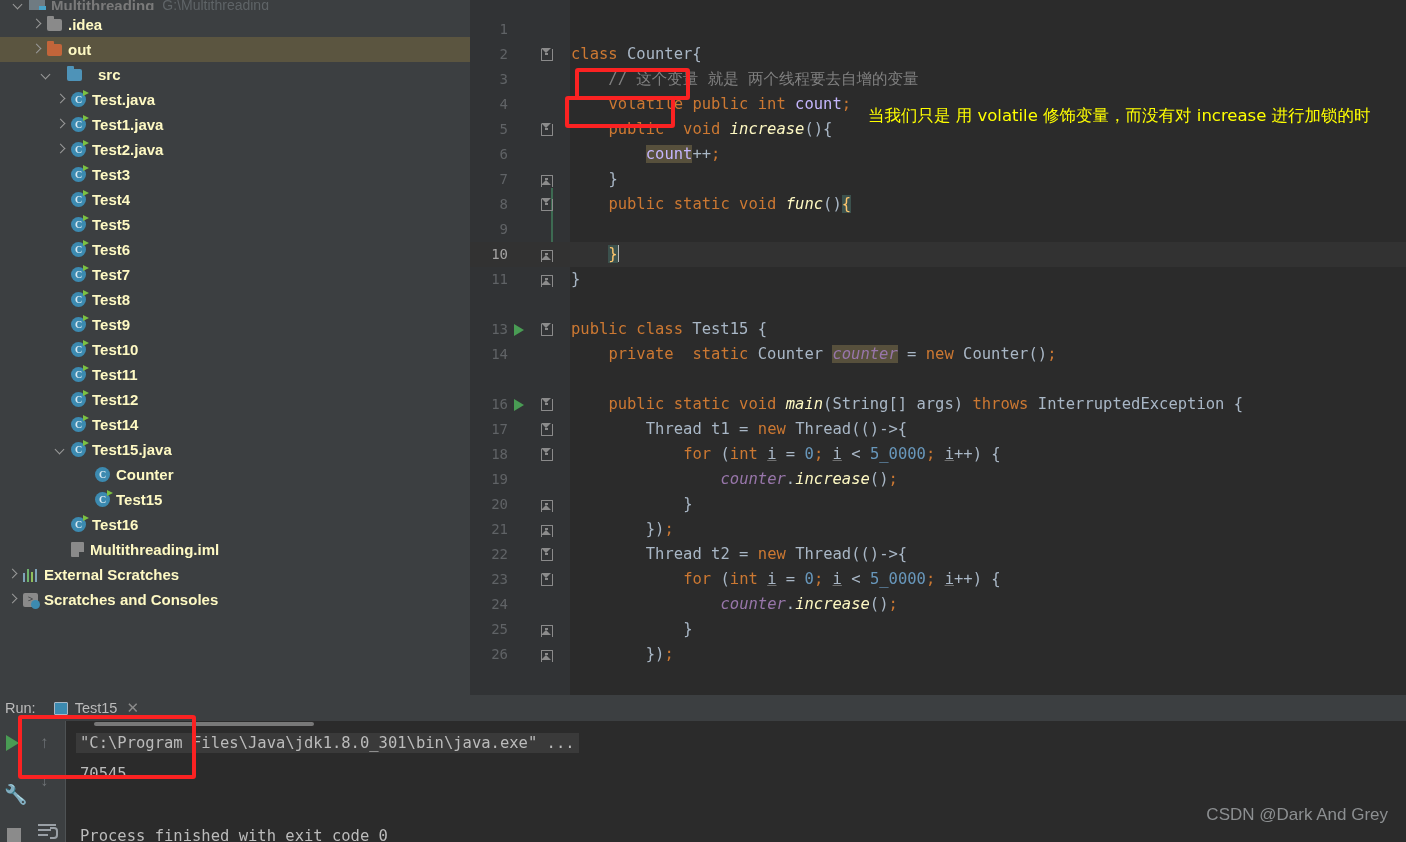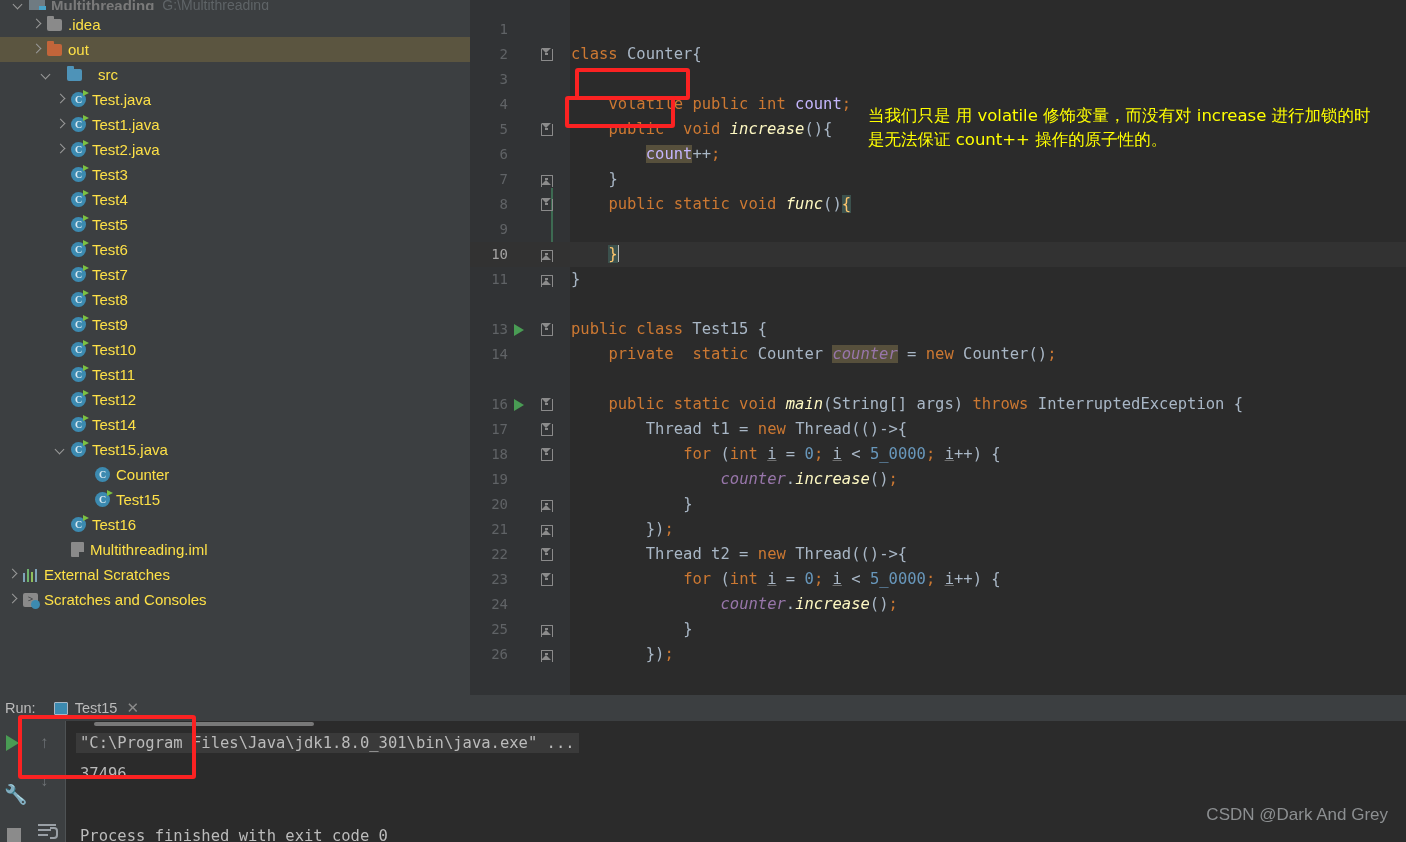--- a/index.html
+++ b/index.html
@@ -88,21 +88,21 @@
     width: 15px; height: 14px; background: #8a8a8a; border-radius: 2px;
     color:#3c3f41; font-size:9px; display:flex; align-items:center; justify-content:center;
     font-family:"Liberation Mono", monospace;
   }
   .ico-scratch::after {
     content:""; position:absolute; right:-2px; bottom:-2px;
     width:9px; height:9px; border-radius:50%; background:#3c8ab0;
   }
   .ico-proj { width:16px; height:13px; background:#6f7b82; border-radius:1px; position:relative; }
   .ico-proj::after { content:""; position:absolute; right:-1px; bottom:-1px; width:7px; height:7px; background:#4aa3c8; }
-  .tree-label { color: #fde047; }
+  .tree-label { color: #fef9c3; font-weight: bold; }
   .tree-label.dim { color: #7a7a7a; font-weight: bold; }
   .tree-path { color: #5f6467; margin-left: 8px; }
 
   
   .editor {
     position: absolute; left: 470px; top: 0;
     width: 936px; height: 695px;
     background: #2b2b2b;
     overflow: hidden;
   }
@@ -413,21 +413,21 @@
         </div>
       </div>
   </div>
 
   <div class="editor">
     <div class="gutter"></div>
     <div class="vline-green" style="top:188px;height:75px;"></div>
     <div class="code-area" id="code-host">
         <div class="ln" style="position: absolute; left: 0px; right: 0px; top: 17px;"><span class="num">1</span><span class="txt"></span></div>
         <div class="ln" style="position: absolute; left: 0px; right: 0px; top: 42px;"><span class="num">2</span><span class="fold open"><span class="bar"></span></span><span class="txt"><span class="kw">class</span><span class="pln"> </span><span class="cls">Counter</span><span class="pln">{</span></span></div>
-        <div class="ln" style="position: absolute; left: 0px; right: 0px; top: 67px;"><span class="num">3</span></div>
+        <div class="ln" style="position: absolute; left: 0px; right: 0px; top: 67px;"><span class="num">3</span><span class="txt"><span class="cmt">    // 这个变量 就是 两个线程要去自增的变量</span></span></div>
         <div class="ln" style="position: absolute; left: 0px; right: 0px; top: 92px;"><span class="num">4</span><span class="txt"><span class="pln"> </span><span class="pln"> </span><span class="pln"> </span><span class="pln"> </span><span class="kw">volatile</span><span class="pln"> </span><span class="kw">public</span><span class="pln"> </span><span class="kw">int</span><span class="pln"> </span><span class="fld">count</span><span class="kw">;</span></span></div>
         <div class="ln" style="position: absolute; left: 0px; right: 0px; top: 117px;"><span class="num">5</span><span class="fold open"><span class="bar"></span></span><span class="txt"><span class="pln"> </span><span class="pln"> </span><span class="pln"> </span><span class="pln"> </span><span class="kw">public</span><span class="pln"> </span><span class="pln"> </span><span class="kw">void</span><span class="pln"> </span><span class="fn">increase</span><span class="pln">(</span><span class="pln">)</span><span class="pln">{</span></span></div>
         <div class="ln" style="position: absolute; left: 0px; right: 0px; top: 142px;"><span class="num">6</span><span class="txt"><span class="pln"> </span><span class="pln"> </span><span class="pln"> </span><span class="pln"> </span><span class="pln"> </span><span class="pln"> </span><span class="pln"> </span><span class="pln"> </span><span class="fld hl">count</span><span class="pln">+</span><span class="pln">+</span><span class="kw">;</span></span></div>
         <div class="ln" style="position: absolute; left: 0px; right: 0px; top: 167px;"><span class="num">7</span><span class="fold close"><span class="bar"></span></span><span class="txt"><span class="pln"> </span><span class="pln"> </span><span class="pln"> </span><span class="pln"> </span><span class="pln">}</span></span></div>
         <div class="ln" style="position: absolute; left: 0px; right: 0px; top: 192px;"><span class="num">8</span><span class="fold open"><span class="bar"></span></span><span class="txt"><span class="pln"> </span><span class="pln"> </span><span class="pln"> </span><span class="pln"> </span><span class="kw">public</span><span class="pln"> </span><span class="kw">static</span><span class="pln"> </span><span class="kw">void</span><span class="pln"> </span><span class="fn">func</span><span class="pln">(</span><span class="pln">)</span><span class="brace-hl">{</span></span></div>
         <div class="ln" style="position: absolute; left: 0px; right: 0px; top: 217px;"><span class="num">9</span><span class="txt"></span></div>
         <div class="ln cur" style="position: absolute; left: 0px; right: 0px; top: 242px;"><span class="num">10</span><span class="fold close"><span class="bar"></span></span><span class="txt">    <span class="brace-hl">}</span><span class="caret"></span></span></div>
         <div class="ln" style="position: absolute; left: 0px; right: 0px; top: 267px;"><span class="num">11</span><span class="fold close"><span class="bar"></span></span><span class="txt"><span class="pln">}</span></span></div>
         <div class="ln" style="position: absolute; left: 0px; right: 0px; top: 317px;"><span class="num">13</span><span class="runmark"></span><span class="fold open"><span class="bar"></span></span><span class="txt"><span class="kw">public</span><span class="pln"> </span><span class="kw">class</span><span class="pln"> </span><span class="cls">Test15</span><span class="pln"> </span><span class="pln">{</span></span></div>
         <div class="ln" style="position: absolute; left: 0px; right: 0px; top: 342px;"><span class="num">14</span><span class="txt"><span class="pln"> </span><span class="pln"> </span><span class="pln"> </span><span class="pln"> </span><span class="kw">private</span><span class="pln"> </span><span class="pln"> </span><span class="kw">static</span><span class="pln"> </span><span class="cls">Counter</span><span class="pln"> </span><span class="ital hl">counter</span><span class="pln"> </span><span class="pln">=</span><span class="pln"> </span><span class="kw">new</span><span class="pln"> </span><span class="cls">Counter</span><span class="pln">(</span><span class="pln">)</span><span class="kw">;</span></span></div>
@@ -441,21 +441,20 @@
         <div class="ln" style="position: absolute; left: 0px; right: 0px; top: 567px;"><span class="num">23</span><span class="fold open"><span class="bar"></span></span><span class="txt"><span class="pln"> </span><span class="pln"> </span><span class="pln"> </span><span class="pln"> </span><span class="pln"> </span><span class="pln"> </span><span class="pln"> </span><span class="pln"> </span><span class="pln"> </span><span class="pln"> </span><span class="pln"> </span><span class="pln"> </span><span class="kw">for</span><span class="pln"> </span><span class="pln">(</span><span class="kw">int</span><span class="pln"> </span><span class="loc under">i</span><span class="pln"> </span><span class="pln">=</span><span class="pln"> </span><span class="num2">0</span><span class="kw">;</span><span class="pln"> </span><span class="loc under">i</span><span class="pln"> </span><span class="pln">&lt;</span><span class="pln"> </span><span class="num2">5_0000</span><span class="kw">;</span><span class="pln"> </span><span class="loc under">i</span><span class="pln">+</span><span class="pln">+</span><span class="pln">)</span><span class="pln"> </span><span class="pln">{</span></span></div>
         <div class="ln" style="position: absolute; left: 0px; right: 0px; top: 592px;"><span class="num">24</span><span class="txt"><span class="pln"> </span><span class="pln"> </span><span class="pln"> </span><span class="pln"> </span><span class="pln"> </span><span class="pln"> </span><span class="pln"> </span><span class="pln"> </span><span class="pln"> </span><span class="pln"> </span><span class="pln"> </span><span class="pln"> </span><span class="pln"> </span><span class="pln"> </span><span class="pln"> </span><span class="pln"> </span><span class="ital">counter</span><span class="pln">.</span><span class="fn">increase</span><span class="pln">(</span><span class="pln">)</span><span class="kw">;</span></span></div>
         <div class="ln" style="position: absolute; left: 0px; right: 0px; top: 617px;"><span class="num">25</span><span class="fold close"><span class="bar"></span></span><span class="txt"><span class="pln"> </span><span class="pln"> </span><span class="pln"> </span><span class="pln"> </span><span class="pln"> </span><span class="pln"> </span><span class="pln"> </span><span class="pln"> </span><span class="pln"> </span><span class="pln"> </span><span class="pln"> </span><span class="pln"> </span><span class="pln">}</span></span></div>
         <div class="ln" style="position: absolute; left: 0px; right: 0px; top: 642px;"><span class="num">26</span><span class="fold close"><span class="bar"></span></span><span class="txt"><span class="pln"> </span><span class="pln"> </span><span class="pln"> </span><span class="pln"> </span><span class="pln"> </span><span class="pln"> </span><span class="pln"> </span><span class="pln"> </span><span class="pln">}</span><span class="pln">)</span><span class="kw">;</span></span></div>
       </div>
 
     <div class="redbox" style="left:105px; top:68px; width:115px; height:32px;"></div>
     <div class="redbox" style="left:95px; top:96px; width:110px; height:32px;"></div>
 
     <div class="note" style="left:398px; top:104px;">当我们只是 用 volatile 修饰变量，而没有对 increase 进行加锁的时</div>
-    <div class="note" style="left:398px; top:128px;">是无法保证 count++ 操作的原子性的。</div>
   </div>
 
   <div class="runpanel">
     <div class="run-header">
       <span class="run-label">Run:</span>
       <span class="tab-ico"></span>
       <span class="tab-name">Test15</span>
       <span class="tab-close">✕</span>
     </div>
 
@@ -471,21 +470,21 @@
       <span class="tb-wrap">
           <i></i>
           <i></i>
           <i></i>
         </span>
     </div>
 
     <div class="console">
       <div class="c-scroll"></div>
       <div class="c-line" style="top:12px; background:#3a3a3a; padding:1px 4px; left:10px;">"C:\Program Files\Java\jdk1.8.0_301\bin\java.exe" ...</div>
-      <div class="c-line" style="top:44px;">37496</div>
+      <div class="c-line" style="top:44px;">70545</div>
       <div class="c-line" style="top:106px;">Process finished with exit code 0</div>
     </div>
 
     <div class="watermark">CSDN @Dark And Grey</div>
 
     <div class="redbox" style="left:18px; top:20px; width:178px; height:64px;"></div>
   </div>
 
   <div style="position:absolute;left:0;top:0;width:470px;height:10px;overflow:hidden;display:flex;align-items:center;">
     <span class="arrow down" style="margin-left:12px;"></span>

